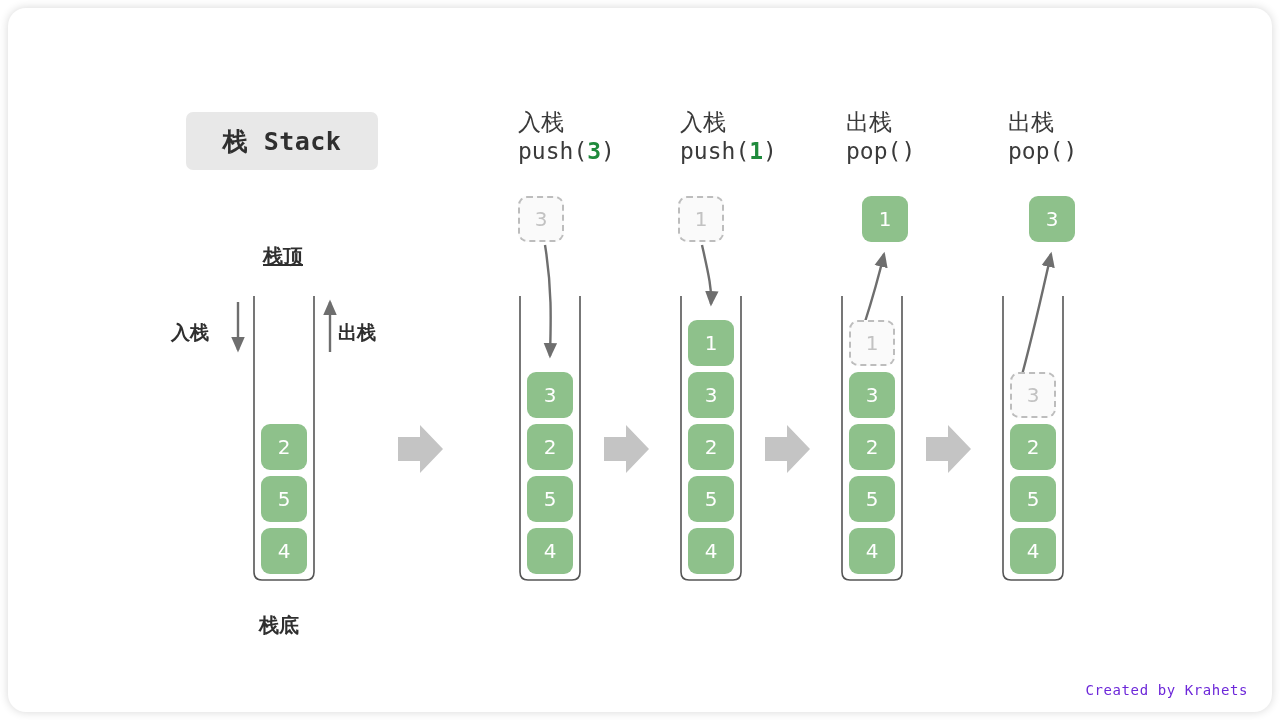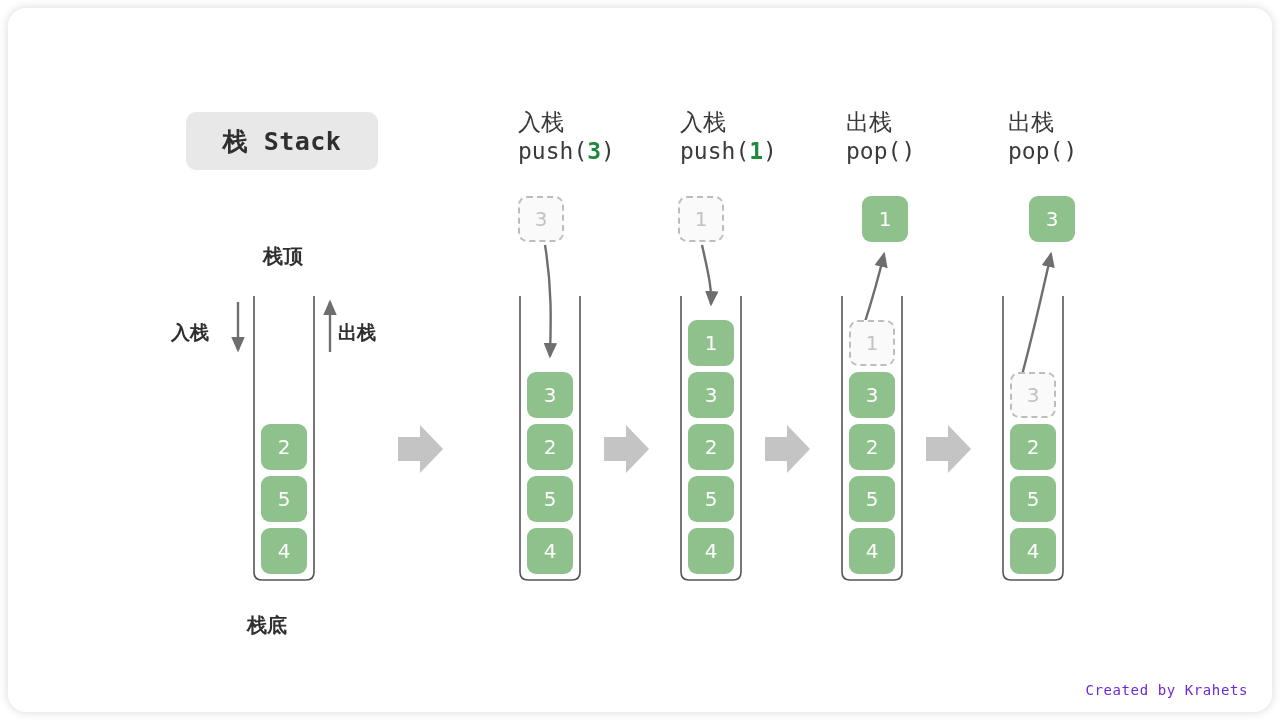--- a/index.html
+++ b/index.html
@@ -117,21 +117,21 @@
     color: #6d28d9;
     letter-spacing: 0.6px;
   }
 </style>
 </head>
 <body>
 
 <div id="canvas">
   <div class="card"></div>
 
-  <div class="title-badge" style="left:186px; top:112px; width:192px; height:58px;">栈 Stack</div>
+  <div class="title-badge" style="left:186px; top:112px; width:192px; height:58px;border-radius:7px;">栈 Stack</div>
 
   <div class="col-head" style="left:518px; top:108px;">
     <span class="cn">入栈</span>
     <span class="code"><span>push(</span><span class="arg">3</span><span>)</span></span>
   </div>
 
   <div class="col-head" style="left:680px; top:108px;">
     <span class="cn">入栈</span>
     <span class="code"><span>push(</span><span class="arg">1</span><span>)</span></span>
   </div>
@@ -139,22 +139,22 @@
   <div class="col-head" style="left:846px; top:108px;">
     <span class="cn">出栈</span>
     <span class="code"><span>pop(</span><span class="arg"></span><span>)</span></span>
   </div>
 
   <div class="col-head" style="left:1008px; top:108px;">
     <span class="cn">出栈</span>
     <span class="code"><span>pop(</span><span class="arg"></span><span>)</span></span>
   </div>
 
-  <div class="tb-label" style="left:233px; top:243px; width:100px;">栈顶</div>
-  <div class="tb-label" style="left:217px; top:612px; width:100px;">栈底</div>
+  <div class="tb-label" style="left:233px; top:243px; width:100px;text-decoration:underline;">栈顶</div>
+  <div class="tb-label" style="left:229px; top:612px; width:100px;">栈底</div>
   <div class="side-label" style="left:171px; top:320px;">入栈</div>
   <div class="side-label" style="left:338px; top:320px;">出栈</div>
 
   <svg class="diagram" viewBox="0 0 1280 720">
     <defs>
       <marker id="arrowhead-dark" markerWidth="7" markerHeight="7" refX="5.4" refY="3.2" orient="auto">
         <path d="M0,0.4 L6.4,3.2 L0,6 z" fill="#6e6e6e"></path>
       </marker>
     </defs>
 

